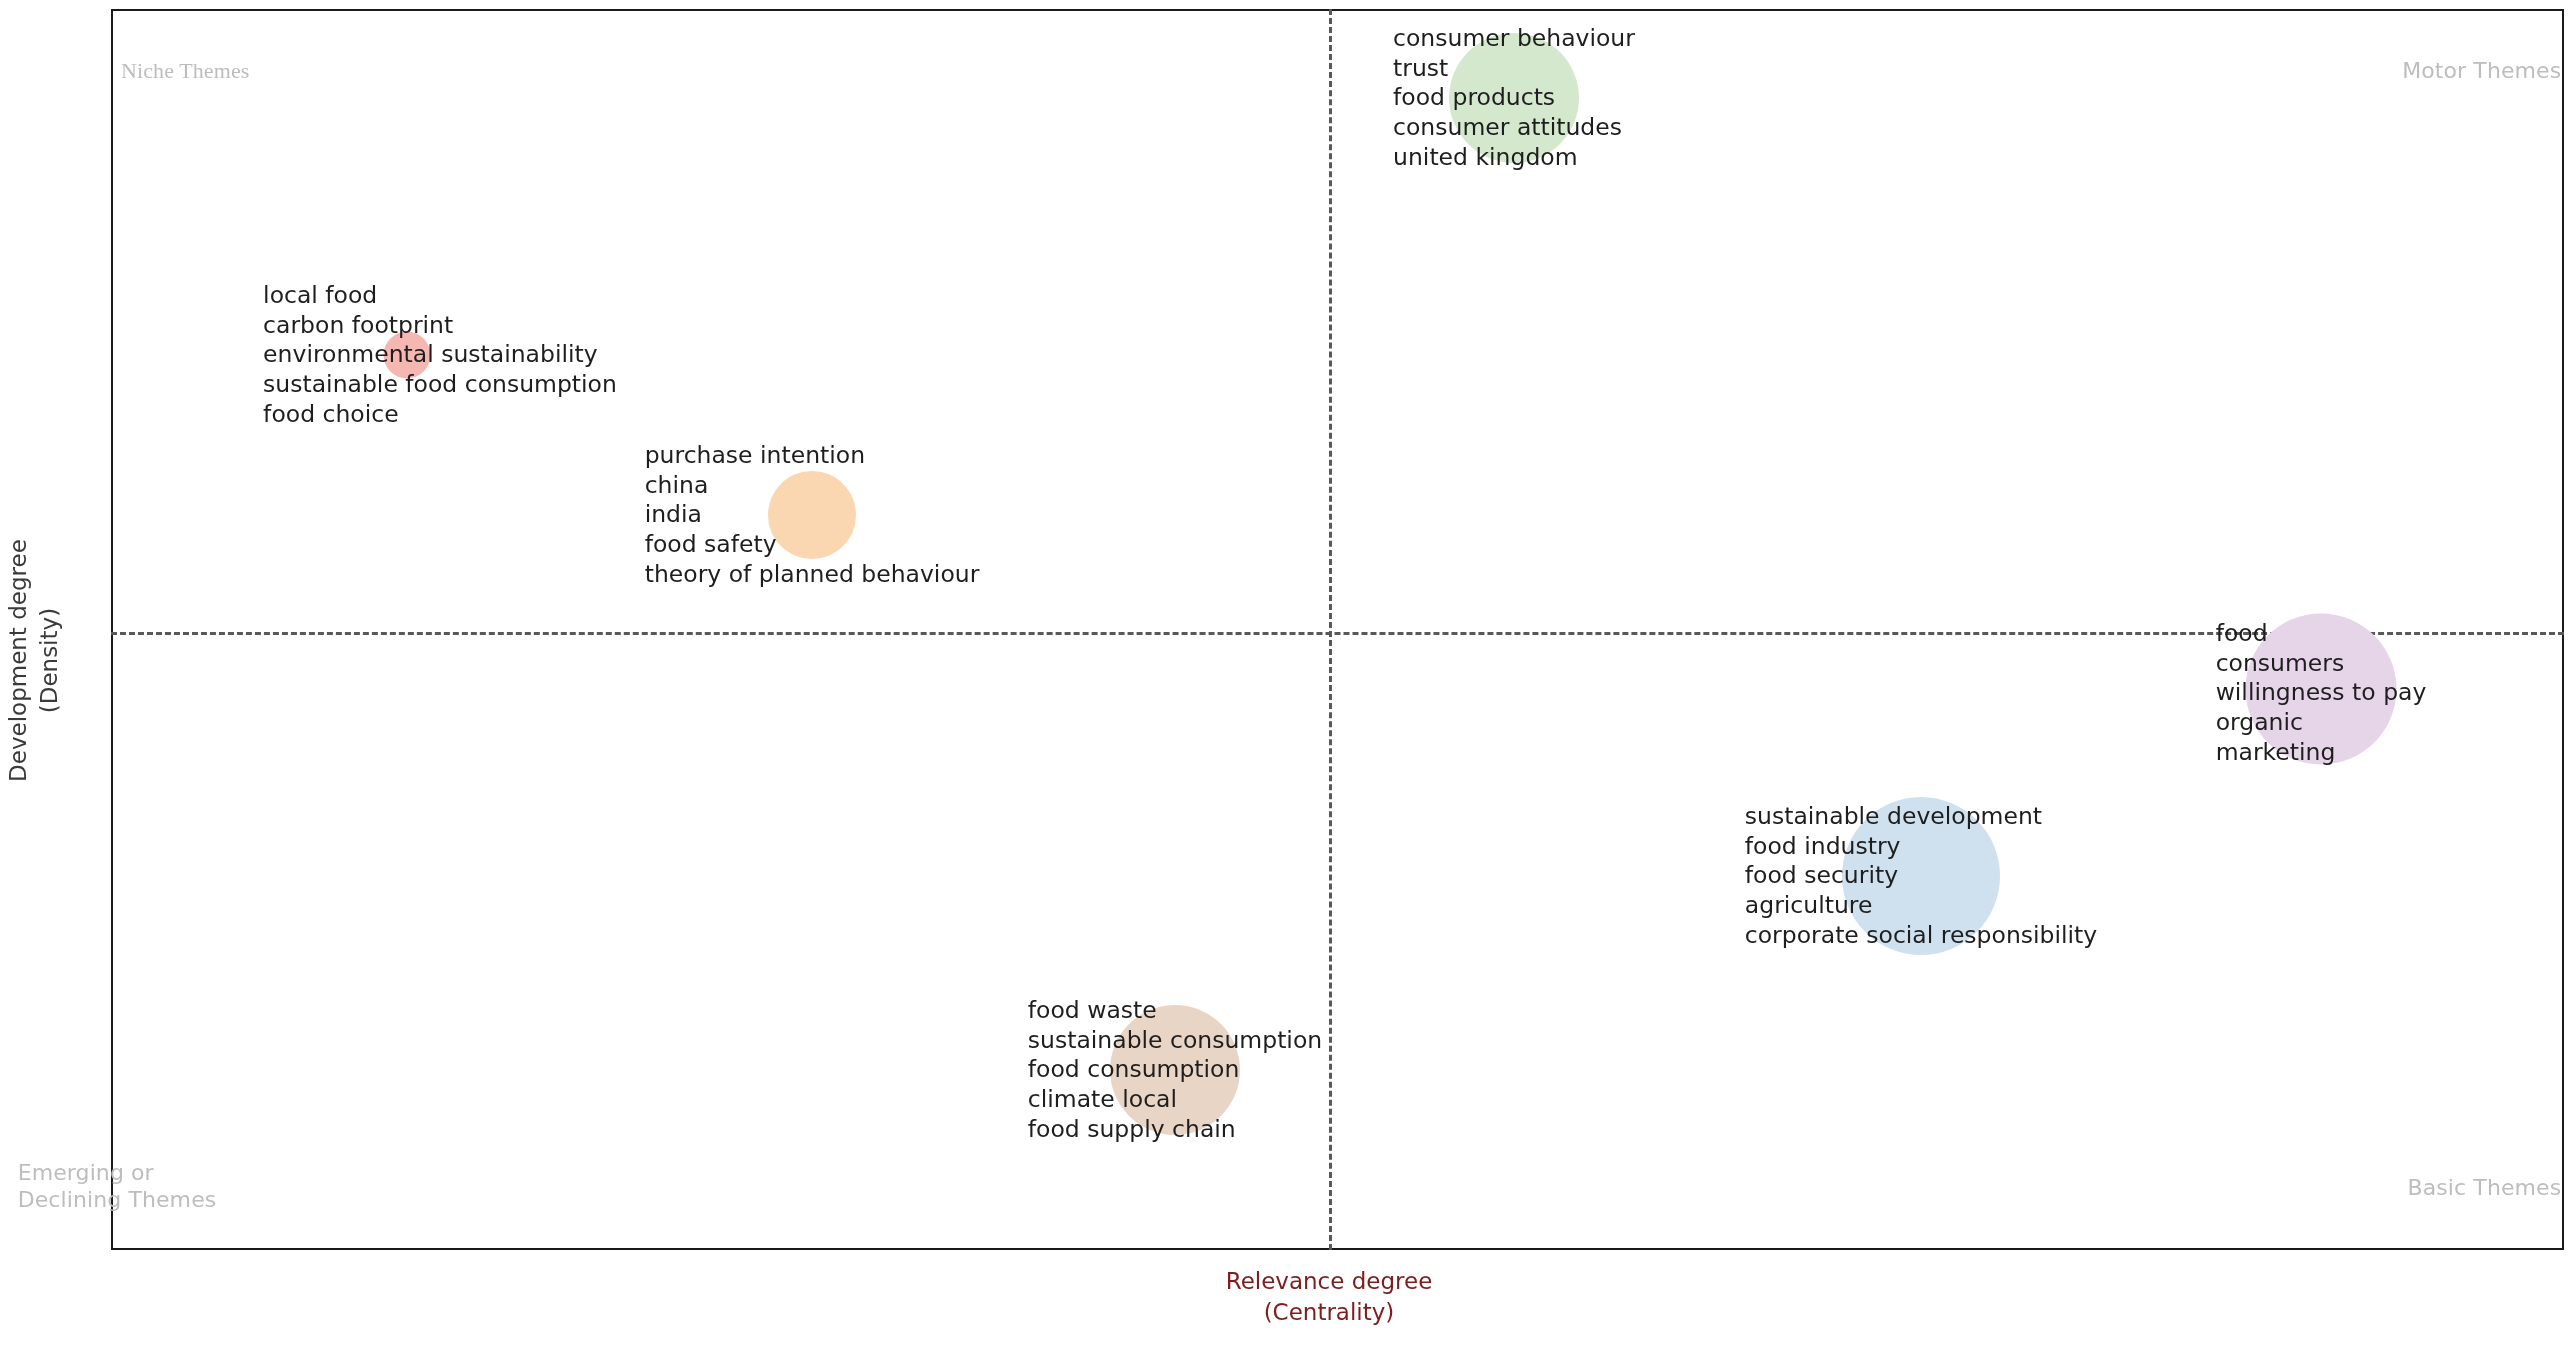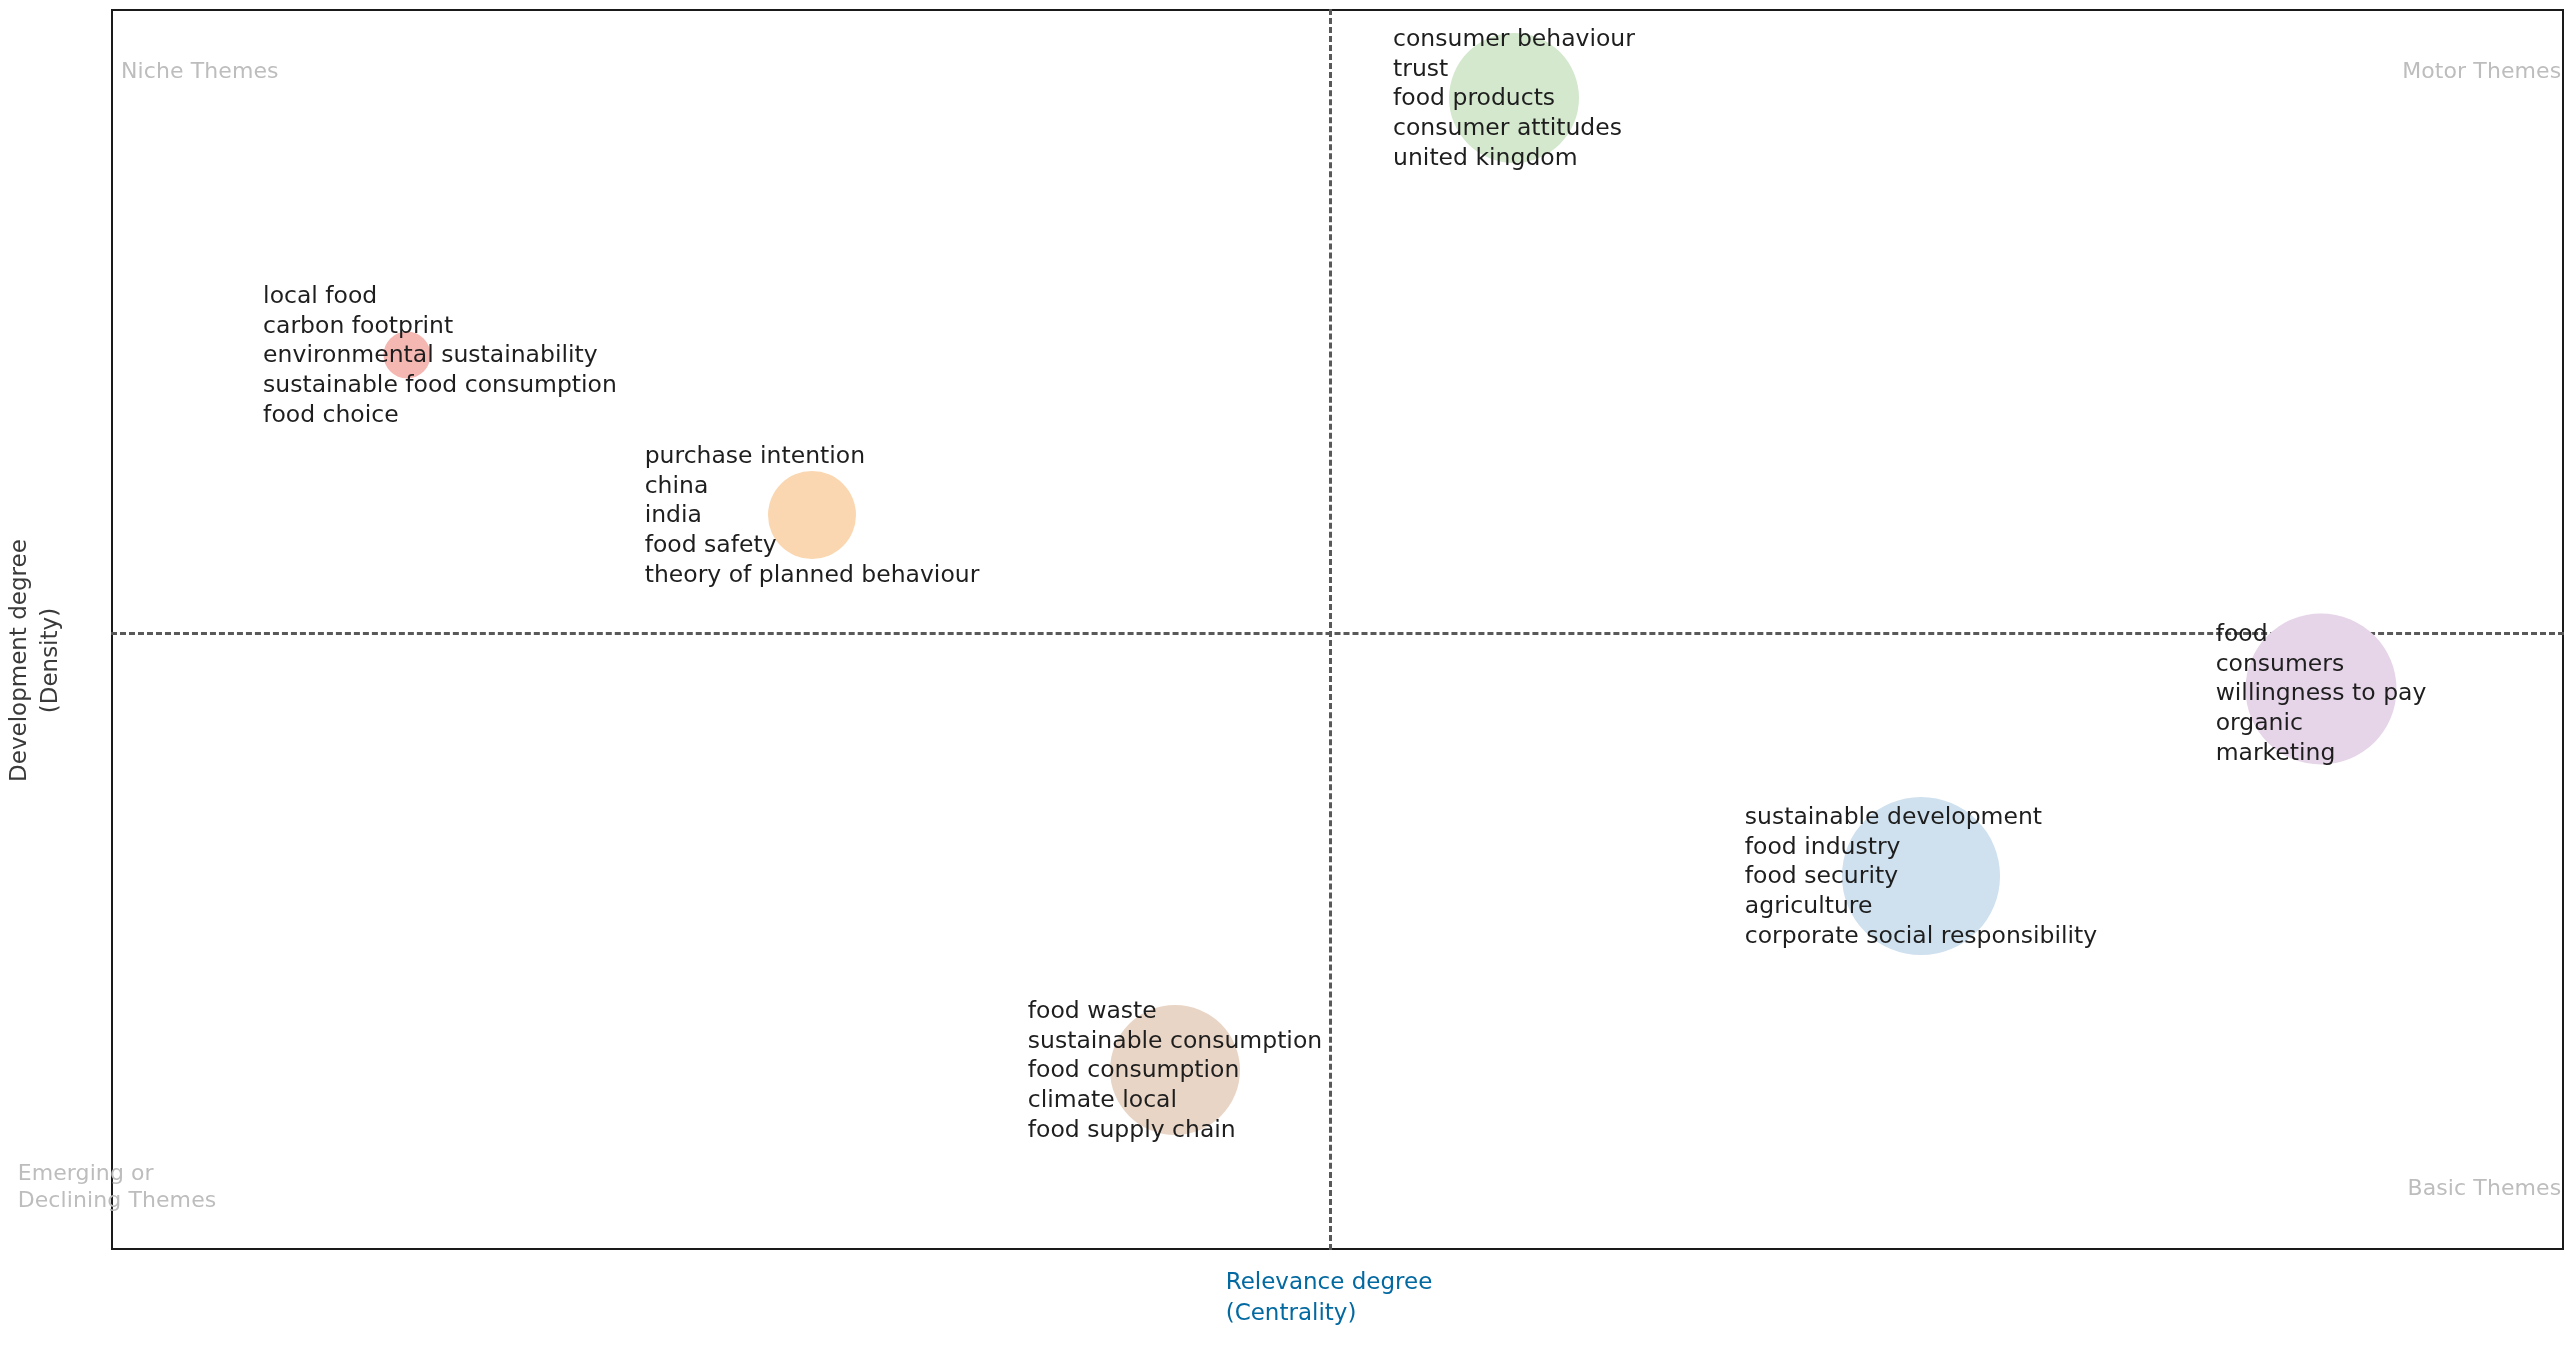--- a/index.html
+++ b/index.html
@@ -38,32 +38,33 @@
 
   
   .quad-label{
     position:absolute;
     font-size:22px;
     color:#bdbdbd;
     white-space:pre;
     line-height:1.22;
     letter-spacing:0.1px;
   }
-  .quad-niche   { left:121px;  top:58px;  text-align:left;}
+  .quad-niche   { left:121px;  top:58px;  text-align:left;font-family:Liberation Serif, serif;}
   .quad-motor   { right:14.7px;  top:58px;  text-align:right;}
   .quad-emerging{ left:117px;  top:1160px; text-align:left; transform:translateX(-50%); }
   .quad-basic   { right:14.7px;  top:1175px; text-align:left;}
 
   
   .axis-x{
     position:absolute;
     left:1329px; top:1266px;
     transform:translateX(-50%);
+    text-align:center;
     font-size:23px;
-    color:#0369a1;
+    color:#7f1d1d;
     line-height:1.33;
     white-space:pre;
   }
   .axis-y{
     position:absolute;
     left:-107px; top:630px;
     width:282px;
     transform:rotate(-90deg);
     transform-origin:50% 50%;
     text-align:center;

